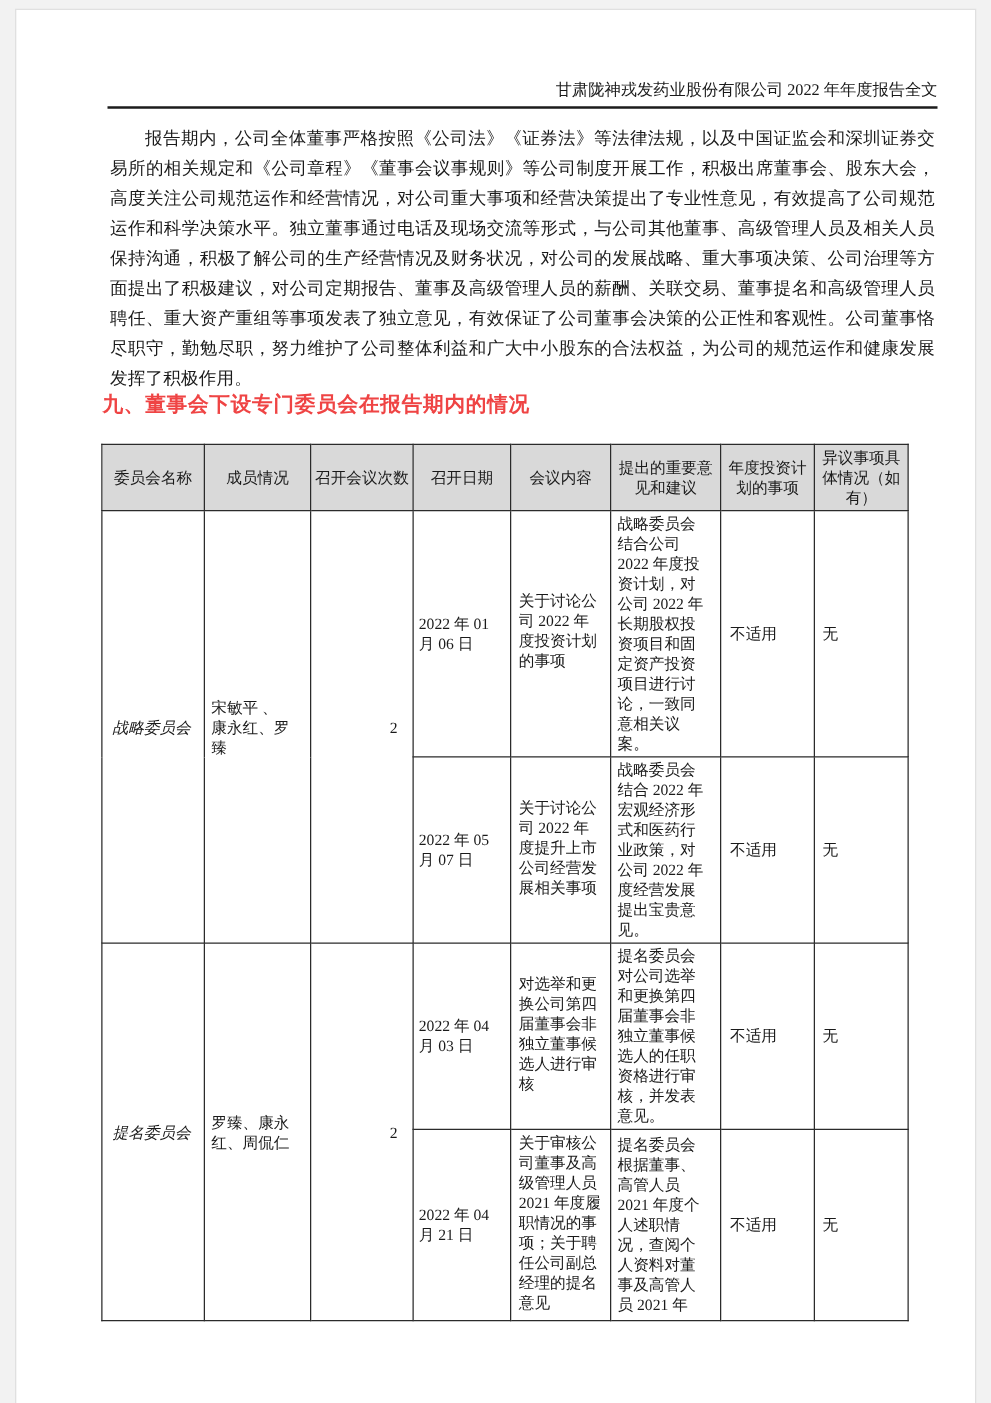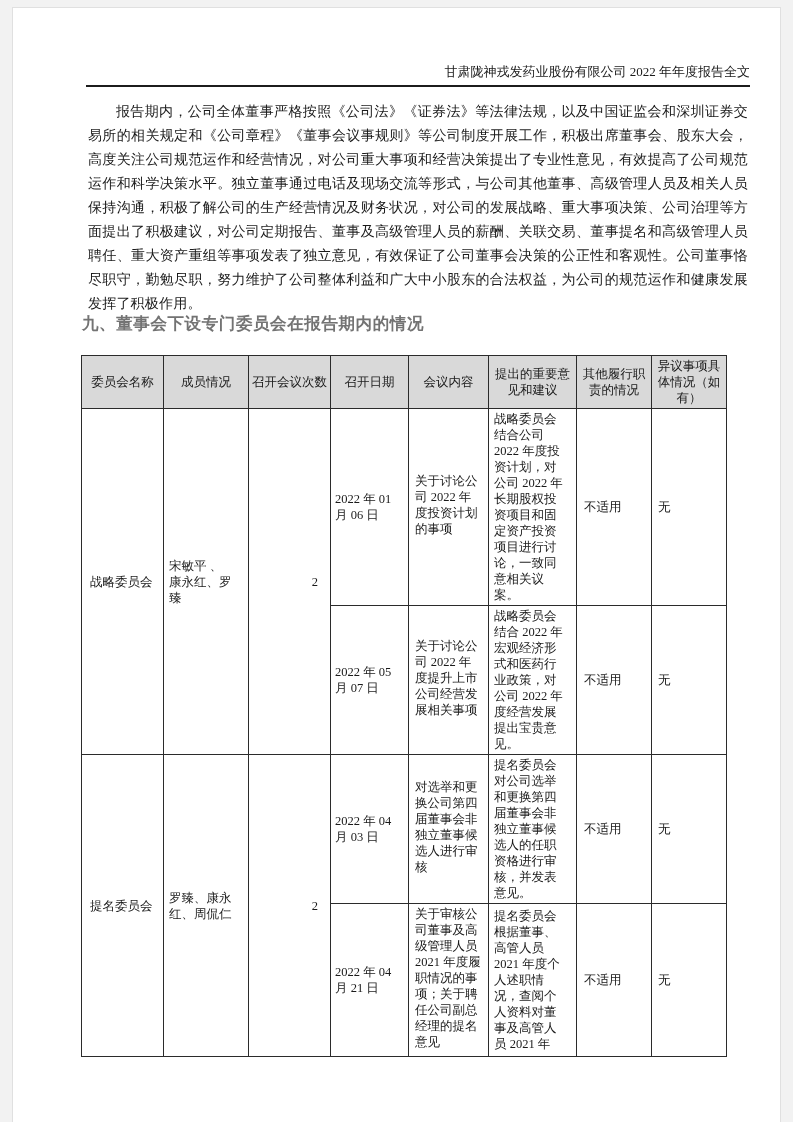--- a/index.html
+++ b/index.html
@@ -30,21 +30,21 @@
     text-align:justify;
     text-indent:28px;
     letter-spacing:0.2px;
   }
   
   .section-heading{
     position:absolute;top:305px;left:69px;margin:0;
     font-family:"Liberation Sans","DejaVu Sans",sans-serif;
     font-size:16.5px;font-weight:bold;
     letter-spacing:0.6px;
-    color:#737373;
+    color:#ef4444;
   }
   
   .table-wrap{position:absolute;top:347px;left:68px;}
   table.committee-table{
     border-collapse:collapse;
     table-layout:fixed;
     width:645px;
     font-size:12.5px;line-height:16px;
     color:#1a1a1a;
   }
@@ -58,21 +58,21 @@
     background:#d9d9d9;
     font-weight:normal;
     text-align:center;
     padding:2px 3px;
   }
   .head-row{height:51px;}
   .row-a{height:194px;}
   .row-b{height:143px;}
   .row-c{height:145px;}
   .row-d{height:149px;}
-  td.c-name{padding-left:8px;}
+  td.c-name{padding-left:8px;font-style:italic;}
   td.c-members{padding:2px 15px 2px 5px;}
   td.c-count{text-align:right;padding-right:12px;}
   td.c-date{padding:2px 3px 2px 4px;}
   td.c-content{padding:2px 6px 6px 6px;}
   td.c-opinion{padding:2px 13px 2px 5px;}
   td.c-other{padding-left:7px;}
   td.c-objection{padding-left:6px;}
   
   .page-number{
     position:absolute;top:1037px;left:0;width:719px;
@@ -106,21 +106,21 @@
           <col style="width:75px">
       </colgroup>
       <thead>
         <tr class="head-row">
           <th>委员会名称</th>
           <th>成员情况</th>
           <th>召开会议次数</th>
           <th>召开日期</th>
           <th>会议内容</th>
           <th>提出的重要意见和建议</th>
-          <th>其他履行职责的情况</th>
+          <th>年度投资计划的事项</th>
           <th>异议事项具体情况（如有）</th>
         </tr>
       </thead>
       <tbody>
         <tr class="row-a">
           <td class="c-name" rowspan="2">战略委员会</td>
           <td class="c-members" rowspan="2">宋敏平 、康永红、罗臻</td>
           <td class="c-count" rowspan="2">2</td>
           <td class="c-date">2022 年 01 月 06 日</td>
           <td class="c-content">关于讨论公司 2022 年度投资计划的事项</td>

